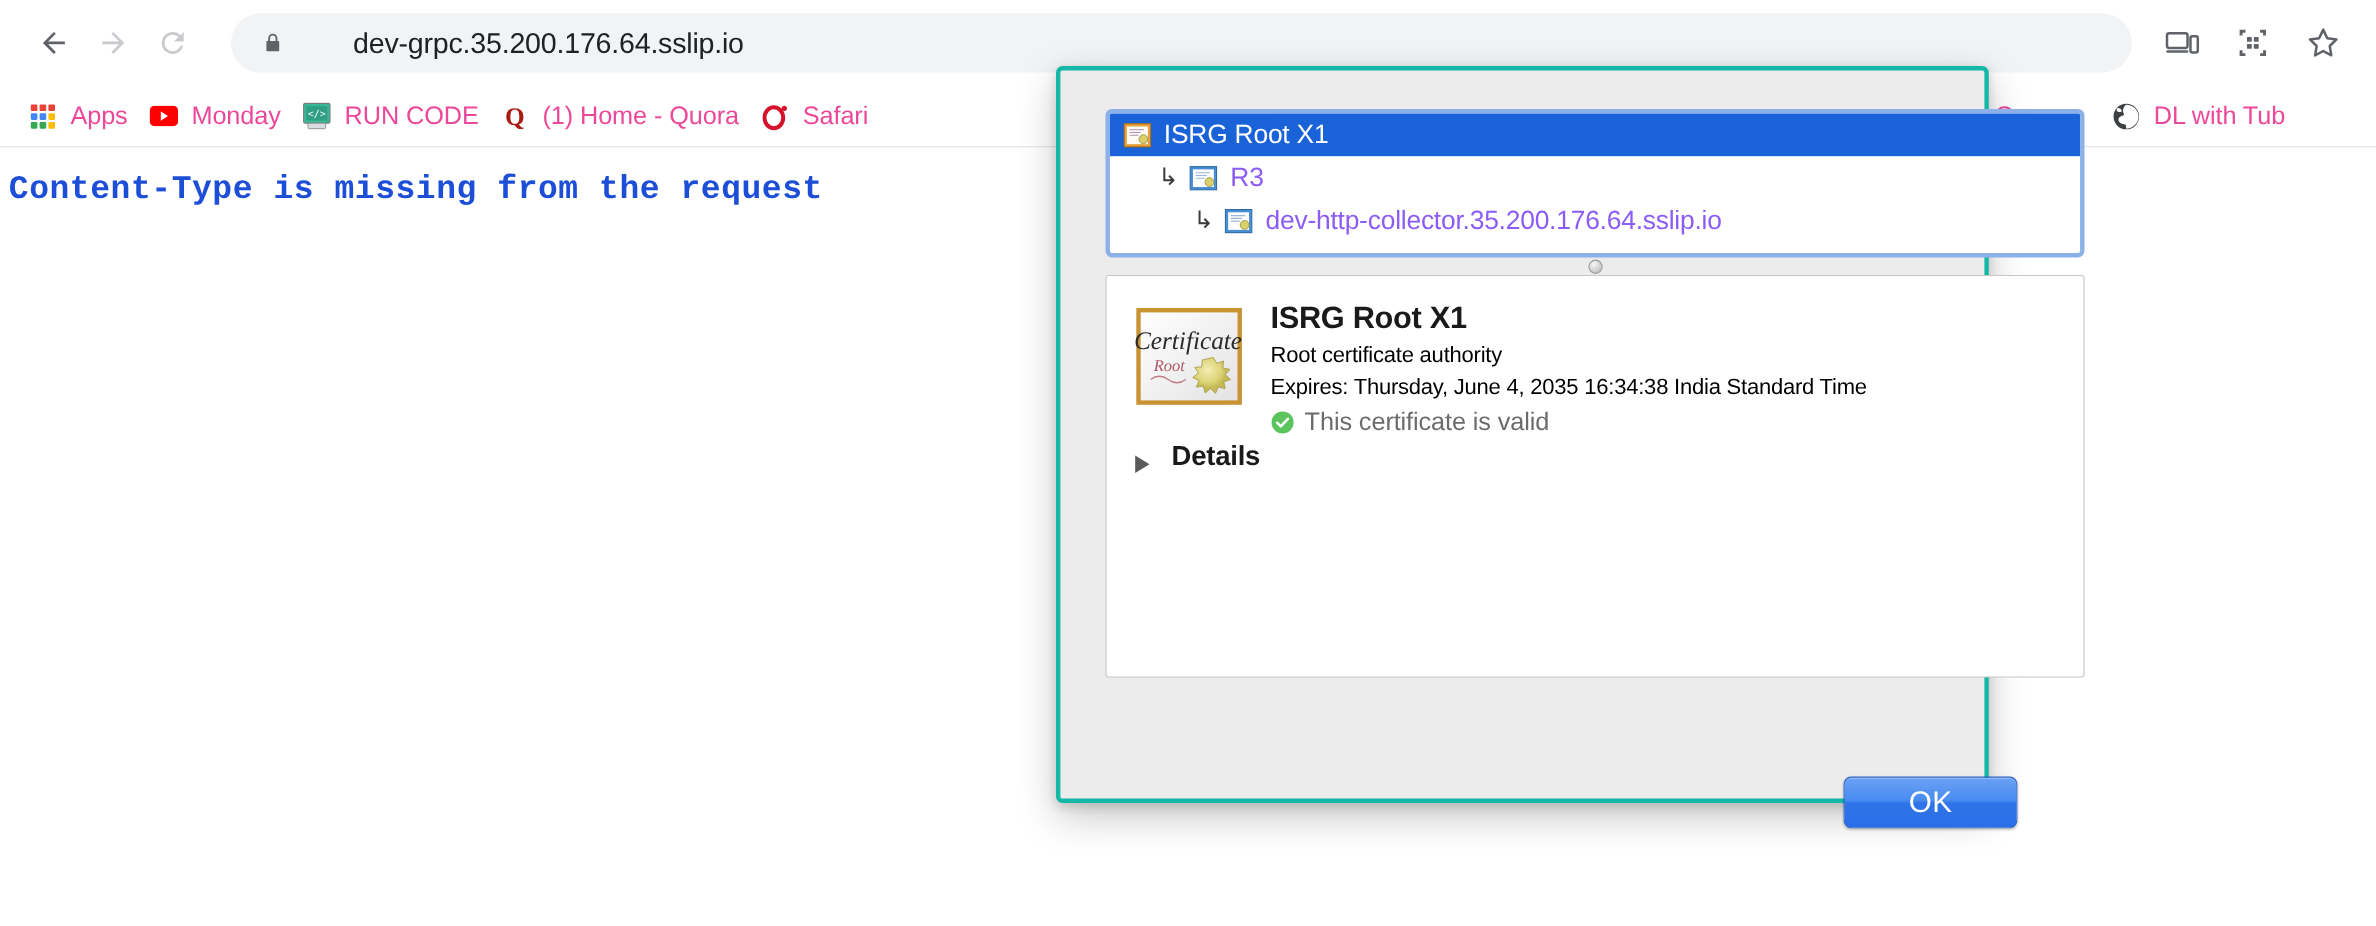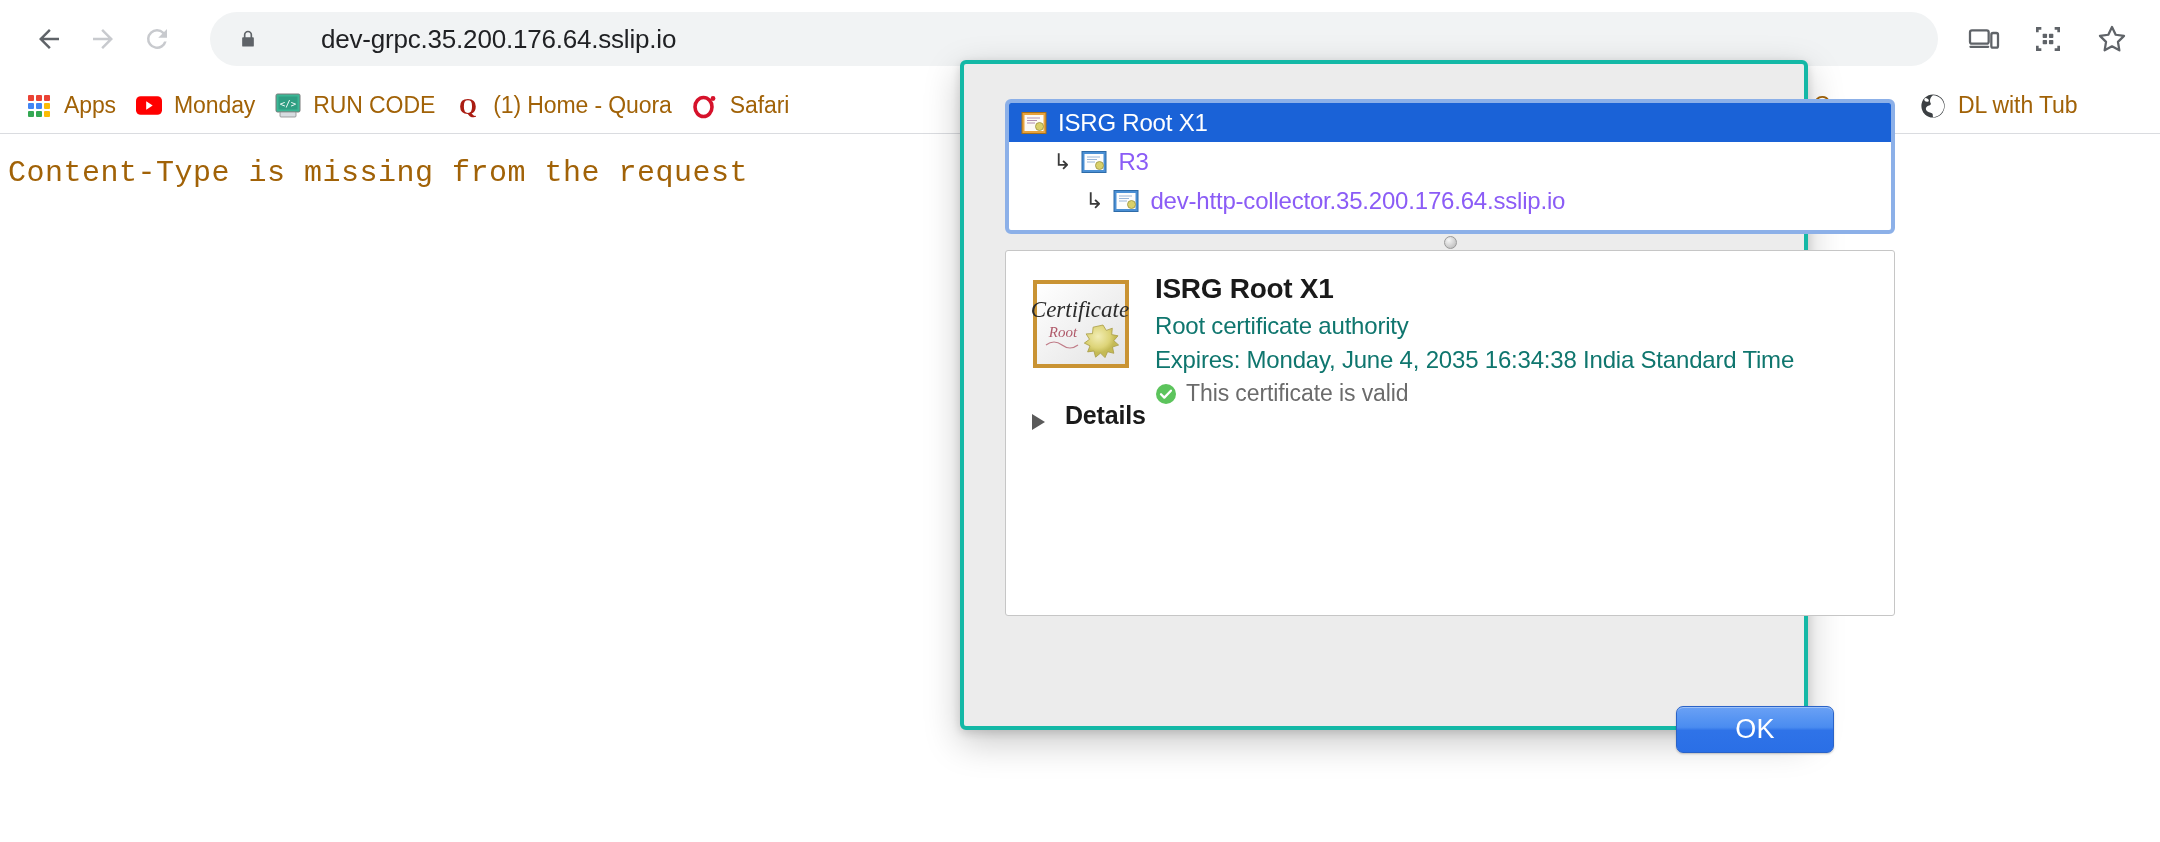--- a/index.html
+++ b/index.html
@@ -109,21 +109,21 @@
     cursor: pointer;
   }
   .bookmark .bm-icon {
     width: 26px; height: 26px;
     margin-right: 12px;
     flex: 0 0 auto;
     display: flex; align-items: center; justify-content: center;
   }
   .bookmark .bm-label {
     font-size: 23px;
-    color: #a16207;
+    color: #ec4899;
     letter-spacing: -0.1px;
     white-space: nowrap;
   }
 
   
   .apps-grid {
     width: 22px; height: 22px;
     display: grid;
     grid-template-columns: repeat(3, 6px);
     grid-template-rows: repeat(3, 6px);
@@ -138,22 +138,22 @@
     width: 2160px;
     height: 708px;
     background: #ffffff;
   }
   #page-text {
     position: absolute;
     left: 8px;
     top: 22px;
     font-family: "Liberation Mono", "DejaVu Sans Mono", monospace;
     font-size: 30px;
-    font-weight: normal;
-    color: #a16207;
+    font-weight: bold;
+    color: #1d4ed8;
     letter-spacing: 0.5px;
     white-space: nowrap;
   }
 
   
   #cert-dialog {
     position: absolute;
     left: 960px;
     top: 60px;
     width: 848px;
@@ -253,22 +253,22 @@
     right: 14px;
   }
   #cert-info-title {
     font-size: 28px;
     font-weight: bold;
     color: #1a1a1a;
     letter-spacing: -0.3px;
     margin-bottom: 7px;
   }
   .cert-info-line {
-    font-size: 24px;
-    color: #0f766e;
+    font-size: 20px;
+    color: #000000;
     letter-spacing: -0.2px;
     margin-bottom: 6px;
     white-space: nowrap;
   }
   #cert-valid-row {
     display: flex;
     align-items: center;
     margin-top: 3px;
   }
   #cert-valid-icon {
@@ -533,21 +533,21 @@
         <text x="48" y="38" font-size="23" fill="#2b2b2b" text-anchor="middle" font-family="'Liberation Serif', serif" font-style="italic">Certificate</text>
         <text x="31" y="58" font-size="15" fill="#b05a6a" text-anchor="middle" font-family="'Liberation Serif', serif" font-style="italic">Root</text>
         <path d="M14 66 q8 -6 16 0 q8 6 16 0" stroke="#c07c88" stroke-width="1.2" fill="none"></path>
         <path d="M71 46 l3.3 5.4 6-2.2 -0.6 6.4 6.3 1.2 -4.2 4.9 4.8 4.3 -6.1 2 1.3 6.3 -6.2 -1.6 -2.6 5.9 -4.5 -4.5 -4.9 4.1 -1.7 -6.2 -6.3 .9 2.4 -6 -5.7 -2.8 5.2 -3.8 -3.4 -5.4 6.4 -.3 .6 -6.4z" fill="url(#seal)" stroke="#a89c45" stroke-width="0.8"></path>
       </svg>
     </div>
 
     <div id="cert-info">
       <div id="cert-info-title">ISRG Root X1</div>
       <div class="cert-info-line">Root certificate authority</div>
-      <div class="cert-info-line">Expires: Monday, June 4, 2035 16:34:38 India Standard Time</div>
+      <div class="cert-info-line">Expires: Thursday, June 4, 2035 16:34:38 India Standard Time</div>
       <div id="cert-valid-row">
         <span id="cert-valid-icon">
           <svg width="22" height="22" viewBox="0 0 22 22">
             <circle cx="11" cy="11" r="10" fill="#5cc45c"></circle>
             <path d="M6 11.3l3.3 3.3 6.6-6.9" fill="none" stroke="#ffffff" stroke-width="2.3" stroke-linecap="round" stroke-linejoin="round"></path>
           </svg>
         </span>
         <span id="cert-valid-text">This certificate is valid</span>
       </div>
     </div>

